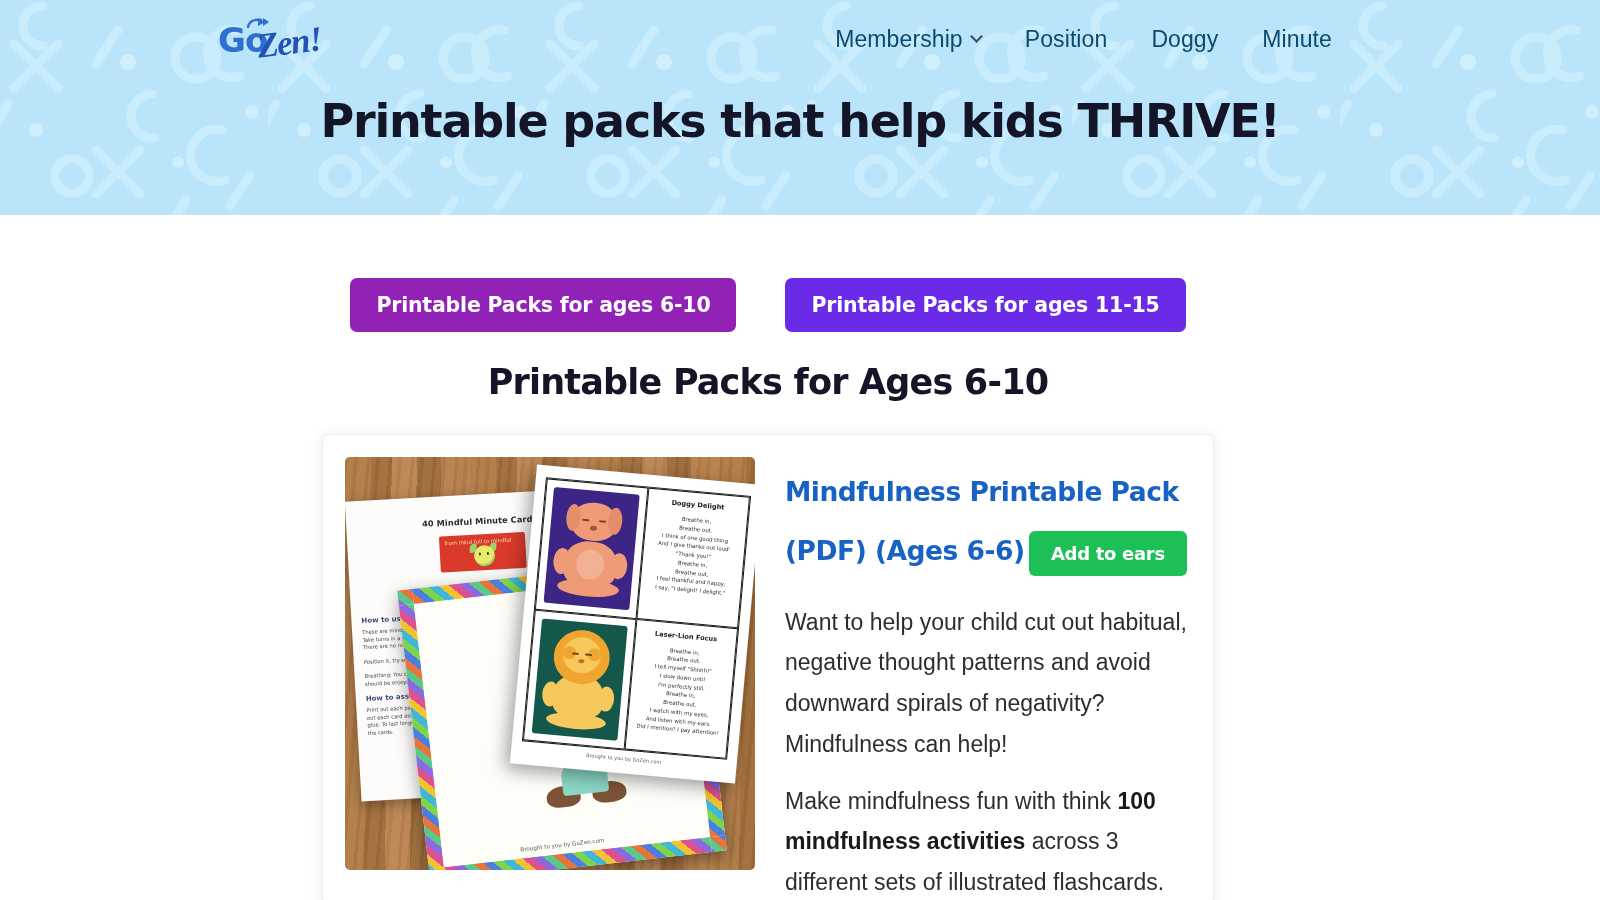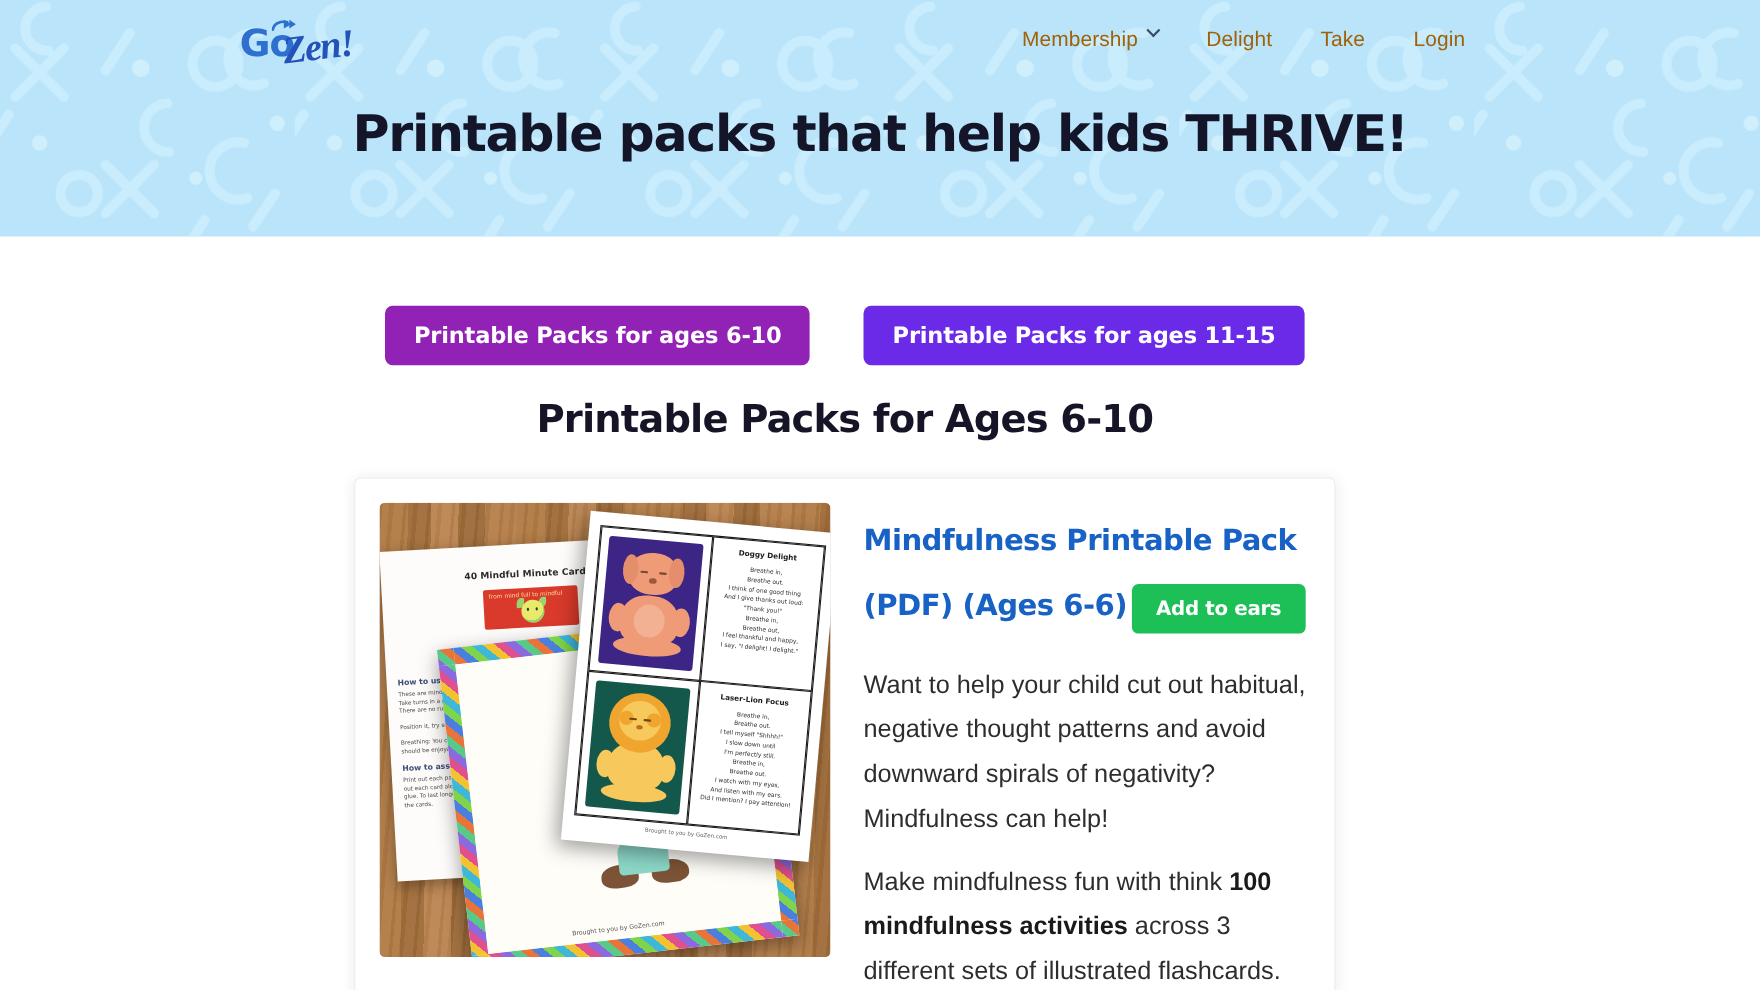--- a/index.html
+++ b/index.html
@@ -59,27 +59,27 @@
     width: 22px; height: 12px;
   }
 
   .nav-links {
     display: flex;
     align-items: center;
     gap: 44px;
     margin-top: 10px;
   }
   .nav-link {
-    font-size: 19px;
-    color: #a16207;
+    font-size: 23px;
+    color: #0c4a6e;
     letter-spacing: .1px;
     white-space: nowrap;
     cursor: pointer;
     display: flex;
-    align-items: flex-start;
+    align-items: center;
     gap: 9px;
   }
   .chev {
     display: inline-block;
     width: 9px; height: 9px;
     border-right: 2px solid #3d4a5c;
     border-bottom: 2px solid #3d4a5c;
     transform: translateY(-3px) rotate(45deg);
   }
 
@@ -473,23 +473,23 @@
         <path d="M16 0 L22 4 L16 8 Z" fill="#2f6fd0"></path>
       </svg>
       <span class="logo-zen">Zen!</span>
     </div>
 
     <div class="nav-links">
       <div class="nav-link">
         <span>Membership</span>
         <i class="chev"></i>
       </div>
-      <div class="nav-link">Delight</div>
-      <div class="nav-link">Take</div>
-      <div class="nav-link">Login</div>
+      <div class="nav-link">Position</div>
+      <div class="nav-link">Doggy</div>
+      <div class="nav-link">Minute</div>
     </div>
   </div>
 
   <h1 class="hero-title">Printable packs that help kids THRIVE!</h1>
 </div>
 
 <div class="main">
 
   <div class="tab-row">
     <button class="tab-btn purple">Printable Packs for ages 6-10</button>

